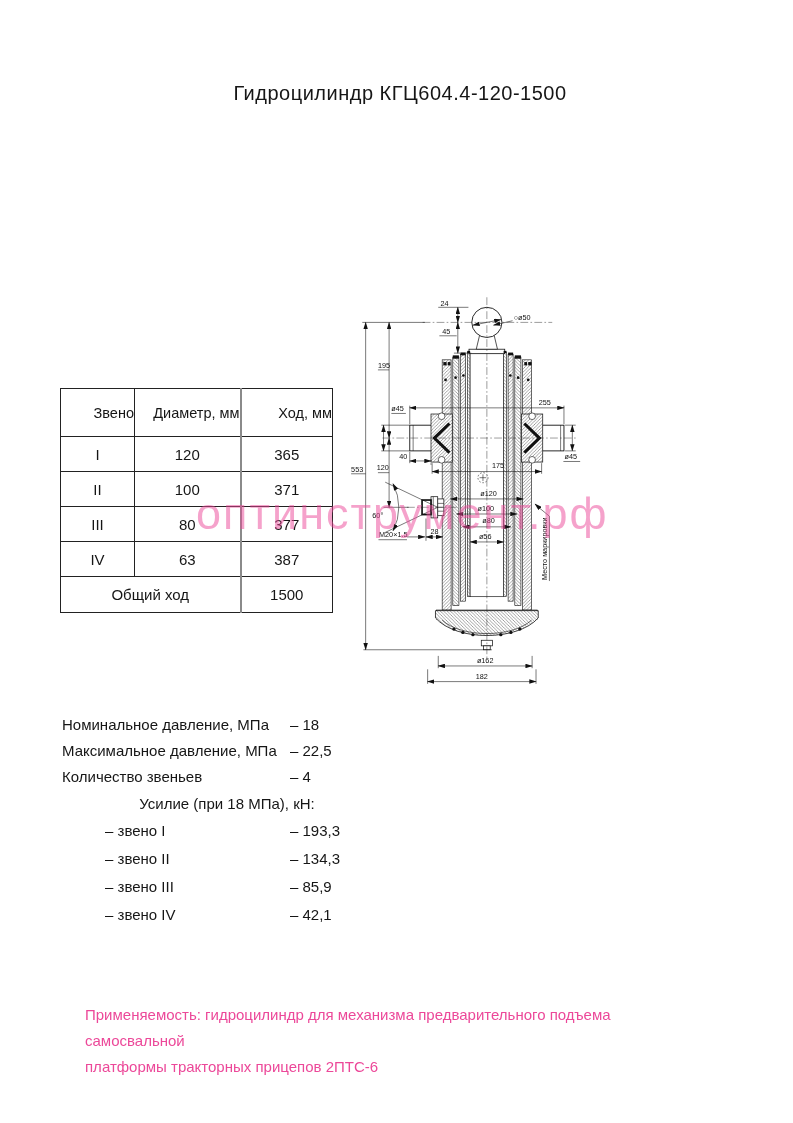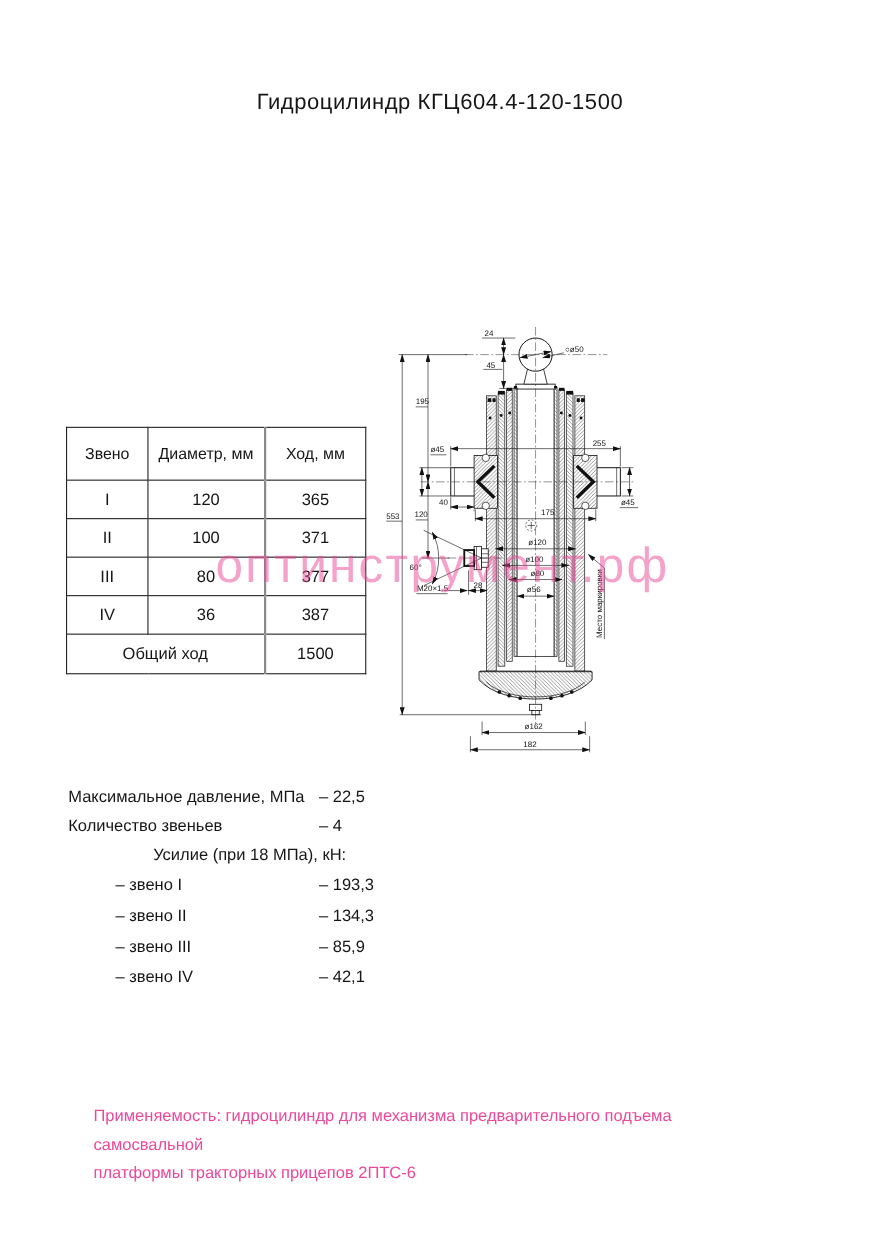--- a/index.html
+++ b/index.html
@@ -7,21 +7,21 @@
         font-family:"Liberation Sans",sans-serif;color:#111;}
   .page-title{position:absolute;left:80px;top:82px;width:640px;text-align:center;
         font-size:20px;letter-spacing:.5px;color:#161616;}
   .marking{position:absolute;left:70px;top:176px;font-size:14.5px;line-height:25px;color:#161616;}
   table.spec-table{position:absolute;left:60px;top:388px;border-collapse:collapse;
         table-layout:fixed;width:272px;font-size:15px;color:#161616;}
   table.spec-table th,table.spec-table td{border:1.4px solid #222;text-align:center;
         font-weight:normal;padding:0;}
   table.spec-table col.c1{width:74px}  table.spec-table col.c2{width:106px}
   table.spec-table col.c3{width:92px}
-  table.spec-table th{height:47px;font-size:14.5px;}
+  table.spec-table th{height:47px;font-size:14.5px;text-align:right;}
   table.spec-table td{height:34px;}
   table.spec-table .sep{border-left:2.2px solid #8a8a8a;}
   table.spec-table tfoot td{height:35px;margin-top:31px;}
   .specs{position:absolute;left:62px;top:712px;width:330px;font-size:15px;color:#161616;}
   .spec-row{position:relative;height:26px;line-height:26px;}
   .spec-row .val{position:absolute;left:228px;top:0;}
   .force-title{height:27px;line-height:27px;text-align:center;}
   .force-row{position:relative;height:28px;line-height:28px;padding-left:43px;}
   .force-row .val{position:absolute;left:228px;top:0;}
   .apply{position:absolute;left:85px;top:1002px;width:600px;font-size:15px;
@@ -63,33 +63,37 @@
         <td>100</td>
         <td class="sep">371</td>
       </tr>
       <tr>
         <td>III</td>
         <td>80</td>
         <td class="sep">377</td>
       </tr>
       <tr>
         <td>IV</td>
-        <td>36</td>
+        <td>63</td>
         <td class="sep">387</td>
       </tr>
     </tbody>
     <tfoot>
       <tr>
         <td colspan="2">Общий ход</td>
         <td class="sep">1500</td>
       </tr>
     </tfoot>
   </table>
 
   <div class="specs">
+    <div class="spec-row">
+      <span>Номинальное давление, МПа</span>
+      <span class="val">– 18</span>
+    </div>
     <div class="spec-row">
       <span>Максимальное давление, МПа</span>
       <span class="val">– 22,5</span>
     </div>
     <div class="spec-row">
       <span>Количество звеньев</span>
       <span class="val">– 4</span>
     </div>
     <div class="force-title">Усилие (при 18 МПа), кН:</div>
     <div class="force-row">

